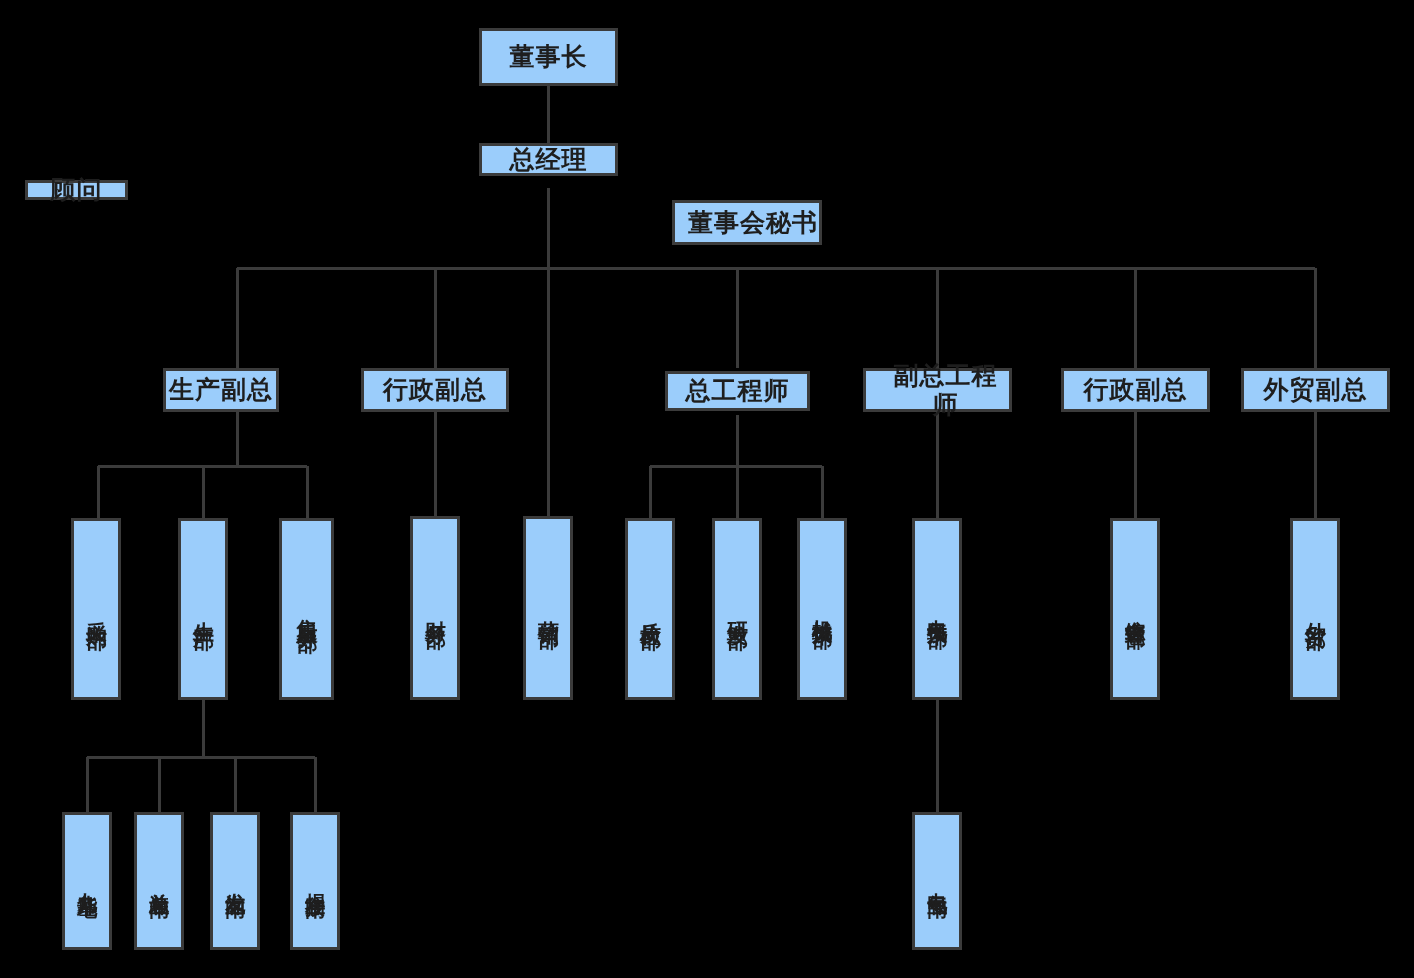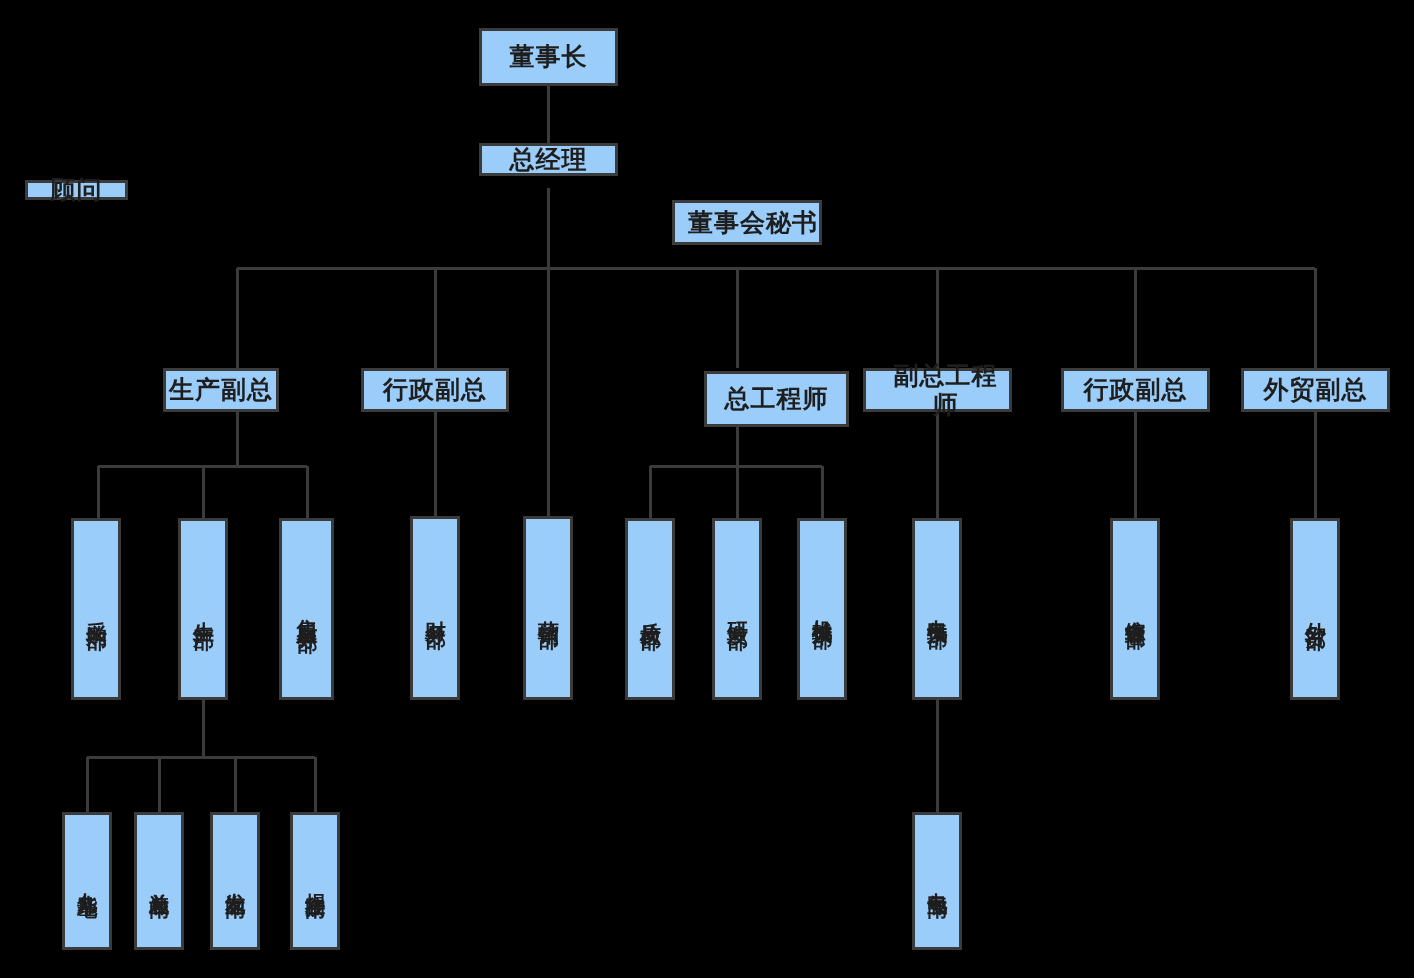--- a/index.html
+++ b/index.html
@@ -111,21 +111,21 @@
 
   <div class="node horiz" style="left:479px; top:28px; width:139px; height:58px;">董事长</div>
 
   <div class="node horiz" style="left:479px; top:143px; width:139px; height:33px;">总经理</div>
   <div class="node horiz" style="left:25px; top:180px; width:103px; height:20px;">顾问</div>
 
   <div class="node horiz" style="left:672px; top:200px; width:150px; height:45px;padding-left:12px;">董事会秘书</div>
 
   <div class="node horiz" style="left:163px; top:368px; width:116px; height:44px;">生产副总</div>
   <div class="node horiz" style="left:361px; top:368px; width:148px; height:44px;">行政副总</div>
-  <div class="node horiz" style="left:704px; top:371px; width:145px; height:56px;">总工程师</div>
+  <div class="node horiz" style="left:665px; top:371px; width:145px; height:40px;">总工程师</div>
   <div class="node horiz" style="left:863px; top:368px; width:149px; height:44px;padding-left:16px;">副总工程师</div>
   <div class="node horiz" style="left:1241px; top:368px; width:149px; height:44px;">外贸副总</div>
   <div class="node horiz" style="left:1061px; top:368px; width:149px; height:44px;">行政副总</div>
 
   <div class="node vert" style="left:71px; top:518px; width:50px; height:182px;">采购部</div>
   <div class="node vert" style="left:178px; top:518px; width:50px; height:182px;">生产部</div>
   <div class="node vert" style="left:279px; top:518px; width:55px; height:182px;">售后服务部</div>
 
   <div class="node vert" style="left:410px; top:516px; width:50px; height:184px;">财务部</div>
   <div class="node vert" style="left:523px; top:516px; width:50px; height:184px;">营销部</div>

